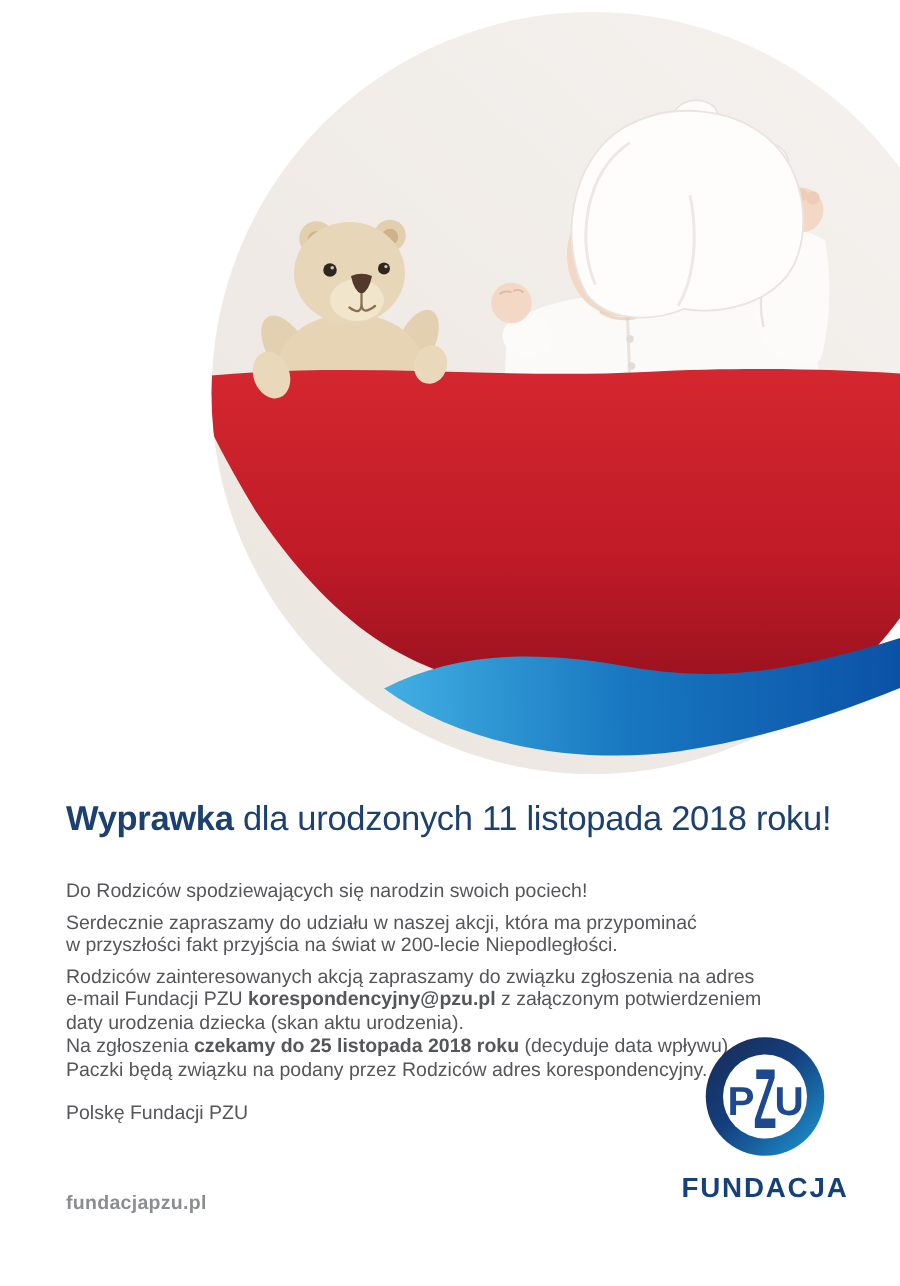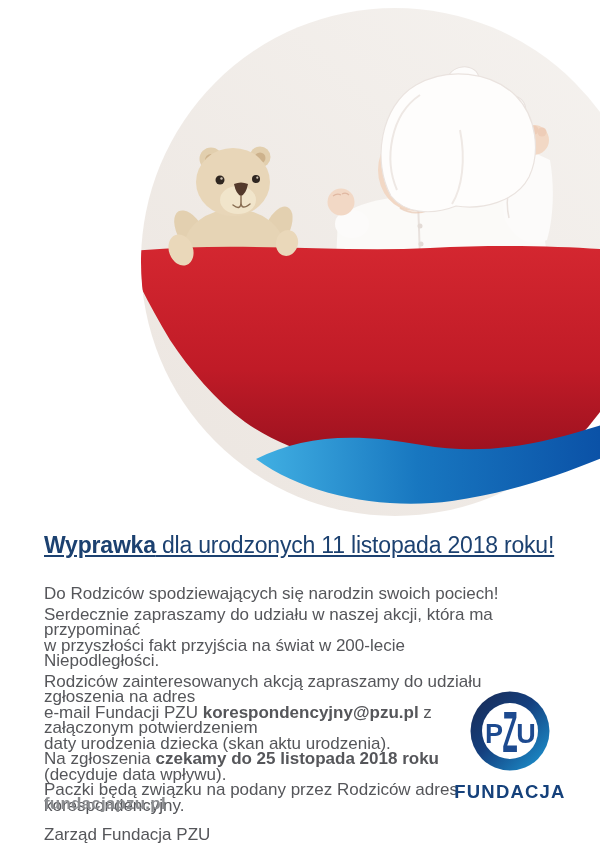--- a/index.html
+++ b/index.html
@@ -9,35 +9,34 @@
     font-family:"Liberation Sans", sans-serif;
     position:relative;
     overflow:hidden;
   }
   .hero { position:absolute; top:0; left:0; width:600px; height:540px; }
 
   .headline {
     position:absolute; left:44px; top:532px; width:540px;
     font-size:23px; letter-spacing:-0.2px; color:#1c4170;
     white-space:nowrap;
-    text-decoration:underline;
   }
   .headline .b { font-weight:bold; }
 
   .copy {
     position:absolute; left:44px; top:586px; width:470px;
-    color:#55565a; font-size:17px; line-height:15.5px;
+    color:#55565a; font-size:13px; line-height:15.5px;
   }
   .copy p { margin:0 0 5px 0; white-space:pre-line; }
   .copy .b { font-weight:bold; }
   .signature { margin-top:14px !important; }
 
   .website {
     position:absolute; left:44px; top:794px;
-    font-size:17px; font-weight:bold; letter-spacing:0.2px;
+    font-size:13px; font-weight:bold; letter-spacing:0.2px;
     color:#8b8d90;
   }
 
   .logo { position:absolute; left:448px; top:686px; width:124px; height:122px; }
 </style>
 </head>
 <body>
 
 <svg class="hero" viewBox="0 0 600 540" xmlns="http://www.w3.org/2000/svg" aria-hidden="true">
   <defs>
@@ -131,26 +130,26 @@
 </svg>
 
 <div class="headline">
   <span class="b">Wyprawka</span><span> dla urodzonych 11 listopada 2018 roku!</span>
 </div>
 
 <div class="copy">
   <p><span>Do Rodziców spodziewających się narodzin swoich pociech!</span></p>
   <p><span>Serdecznie zapraszamy do udziału w naszej akcji, która ma przypominać
 w przyszłości fakt przyjścia na świat w 200-lecie Niepodległości.</span></p>
-  <p><span>Rodziców zainteresowanych akcją zapraszamy do udziału zgłoszenia na adres
+  <p><span>Rodziców zainteresowanych akcją zapraszamy do związku zgłoszenia na adres
 e-mail Fundacji PZU </span><span class="b">korespondencyjny@pzu.pl</span><span> z załączonym potwierdzeniem
 daty urodzenia dziecka (skan aktu urodzenia).
 Na zgłoszenia </span><span class="b">czekamy do 25 listopada 2018 roku</span><span> (decyduje data wpływu).
 Paczki będą związku na podany przez Rodziców adres korespondencyjny.</span></p>
-  <p class="signature">Zarząd Fundacja PZU</p>
+  <p class="signature">Polskę Fundacji PZU</p>
 </div>
 
 <div class="website">fundacjapzu.pl</div>
 
 <svg class="logo" viewBox="0 0 124 122" xmlns="http://www.w3.org/2000/svg">
   <defs>
     <linearGradient id="ringGrad" x1="0" y1="0" x2="1" y2="1">
       <stop offset="0" stop-color="#1a2a52"></stop>
         <stop offset="0.45" stop-color="#143f7e"></stop>
         <stop offset="1" stop-color="#1d9ad6"></stop>

